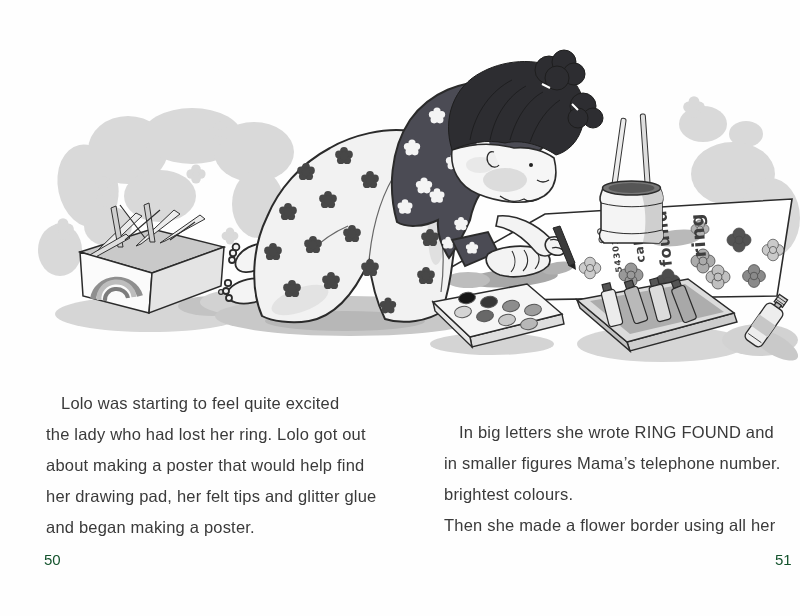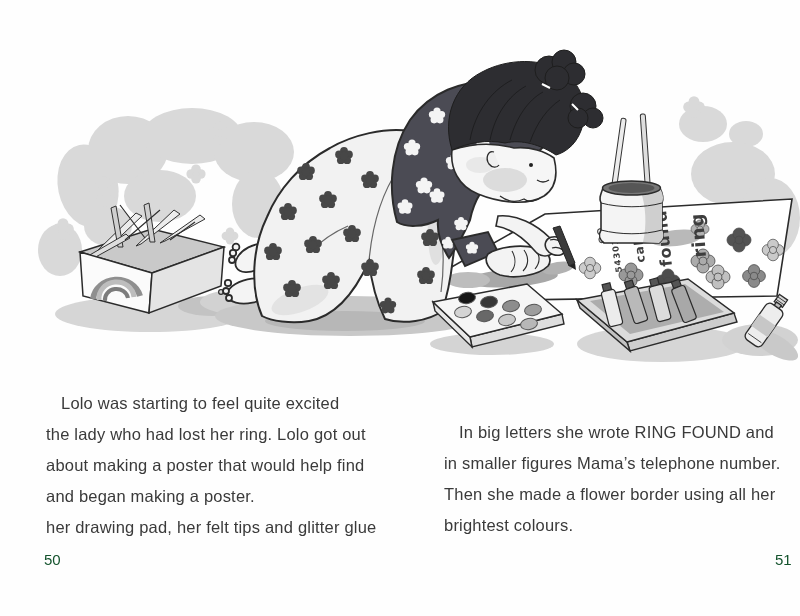--- a/index.html
+++ b/index.html
@@ -283,27 +283,27 @@
         <rect x="-10" y="-6" width="20" height="14" fill="#c7c7c7" stroke="none"></rect>
         <path d="M-8,16 L8,16" stroke-width="0.8"></path>
       </g>
     </g>
   </svg>
 
   <div class="para para-left">
     <div class="line indent">Lolo was starting to feel quite excited</div>
     <div class="line">the lady who had lost her ring. Lolo got out</div>
     <div class="line">about making a poster that would help find</div>
+    <div class="line">her drawing pad, her felt tips and glitter glue</div>
     <div class="line">and began making a poster.</div>
-    <div class="line">her drawing pad, her felt tips and glitter glue</div>
   </div>
 
   <div class="para para-right">
     <div class="line indent">In big letters she wrote RING FOUND and</div>
     <div class="line">in smaller figures Mama’s telephone number.</div>
+    <div class="line">brightest colours.</div>
     <div class="line">Then she made a flower border using all her</div>
-    <div class="line">brightest colours.</div>
   </div>
 
   <div class="pageno pageno-left">50</div>
   <div class="pageno pageno-right">51</div>
 
 </div>
 
 </body></html>

